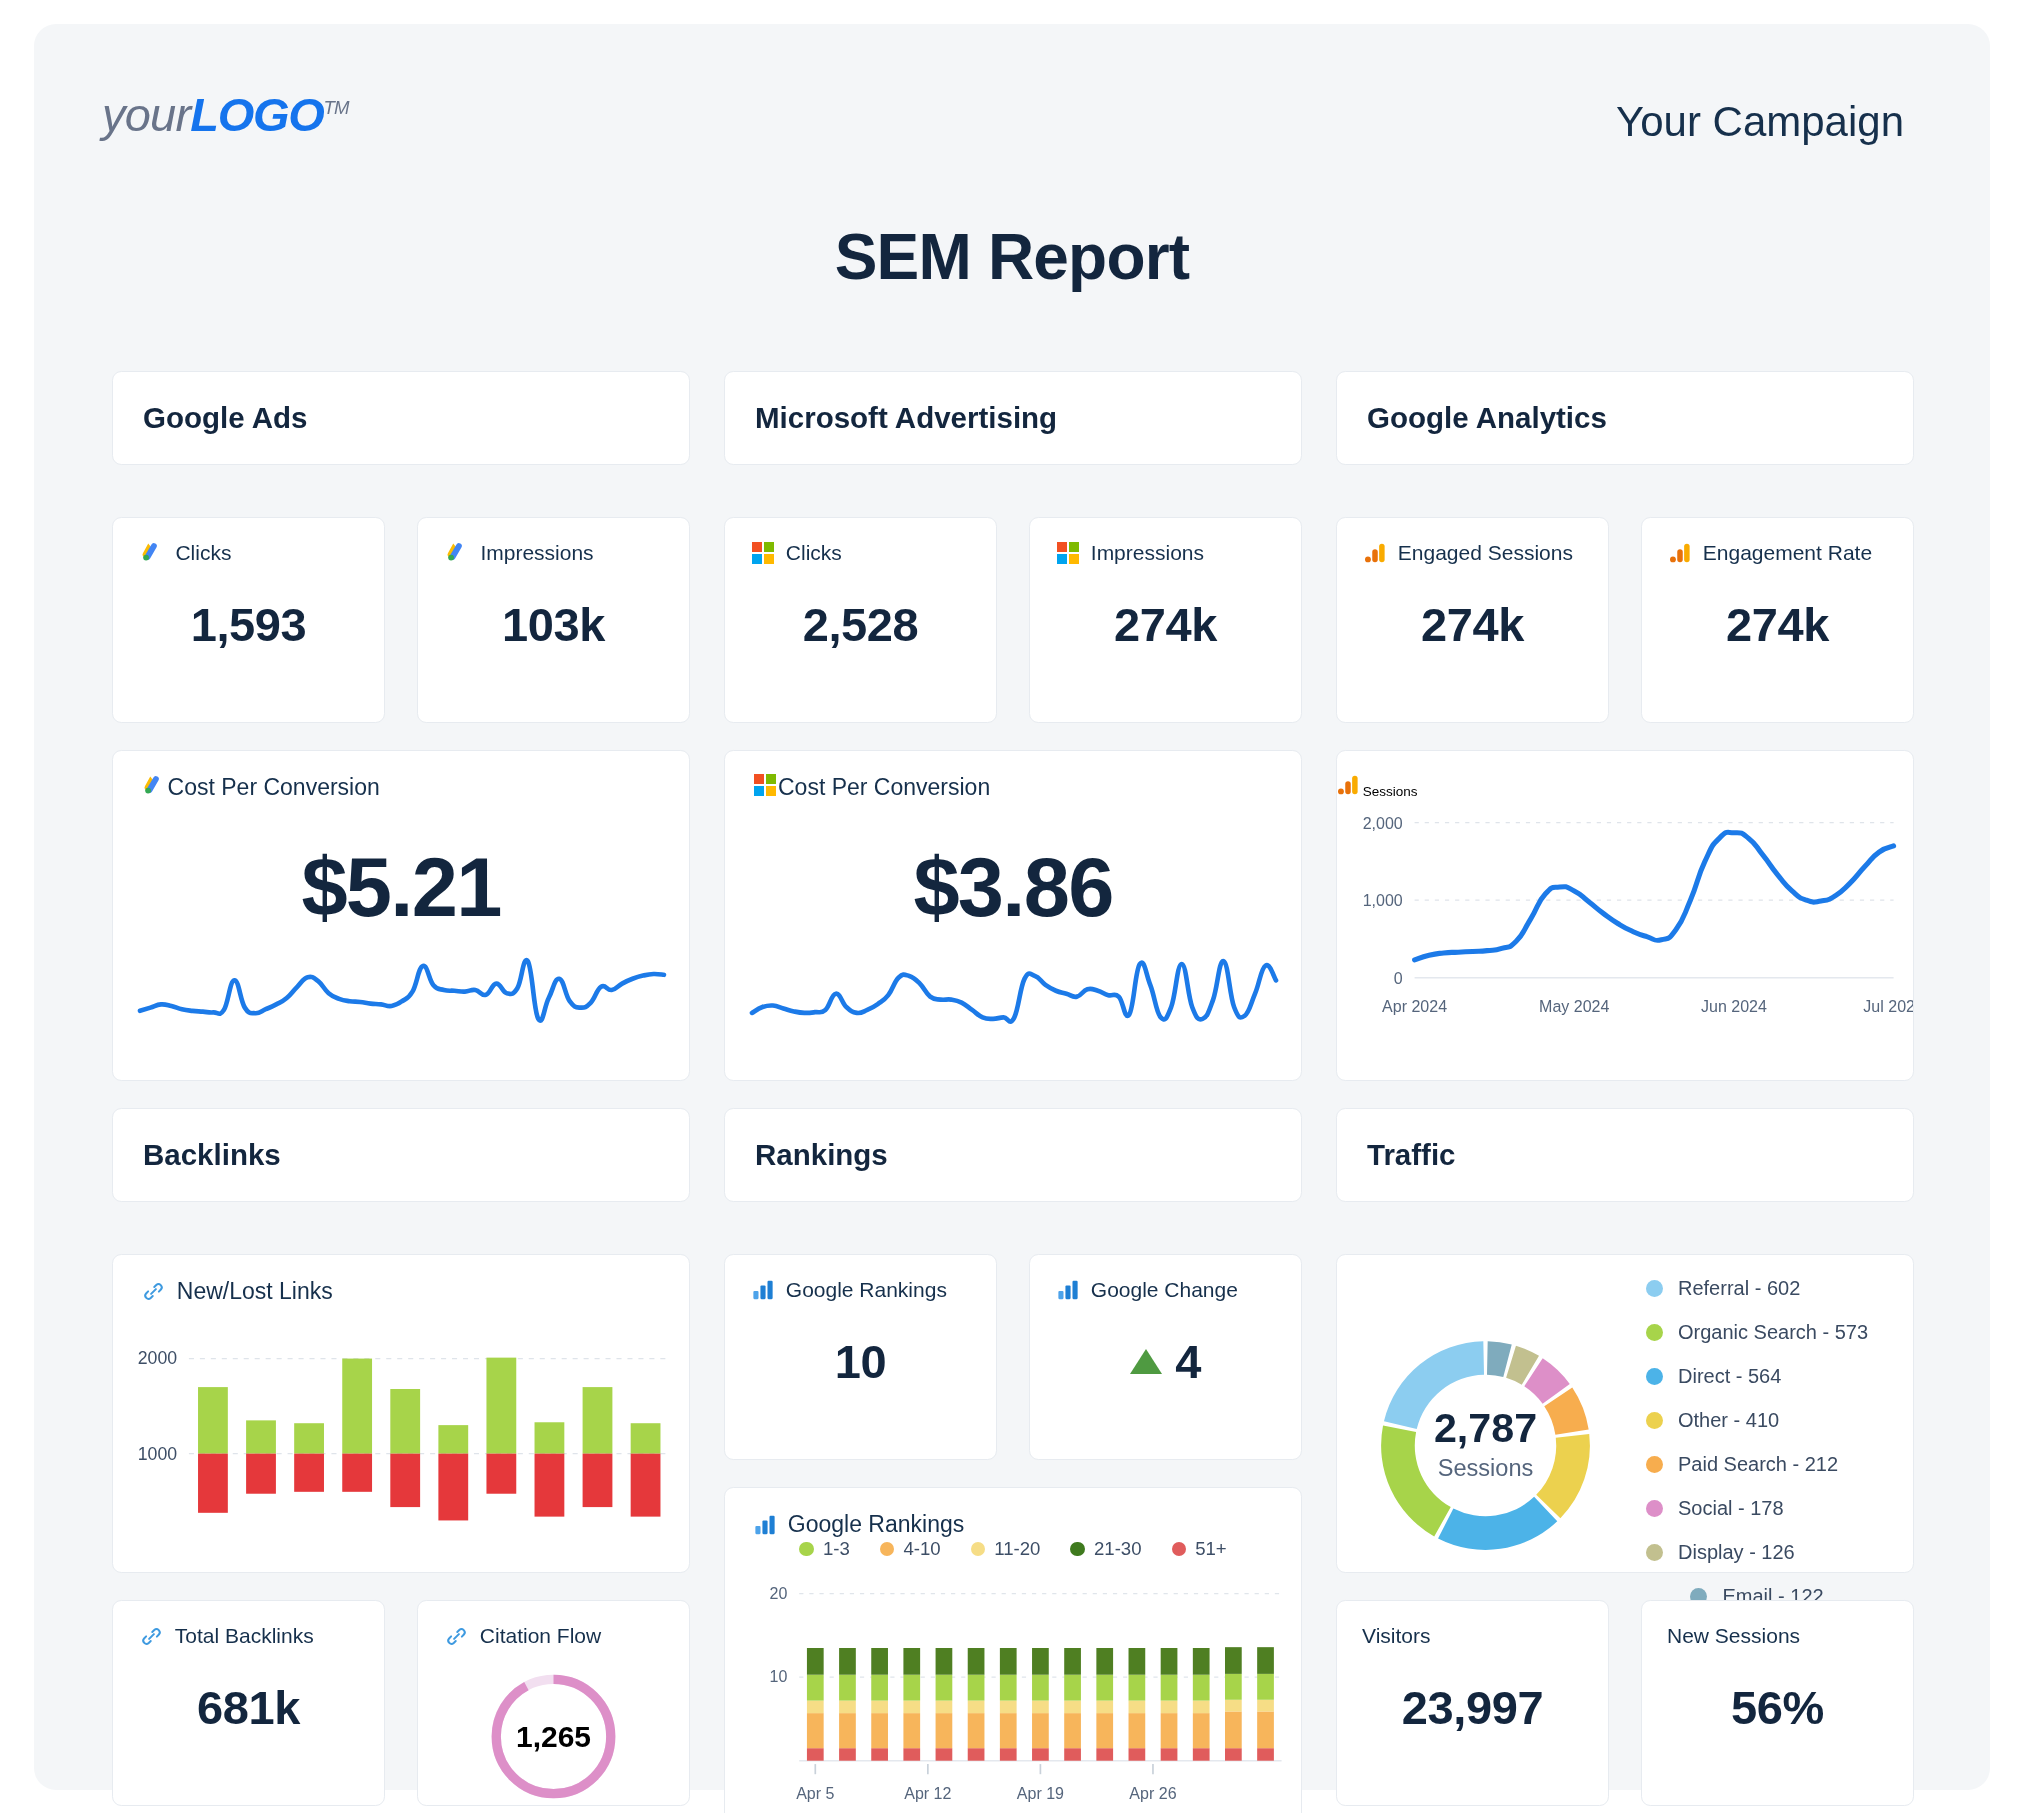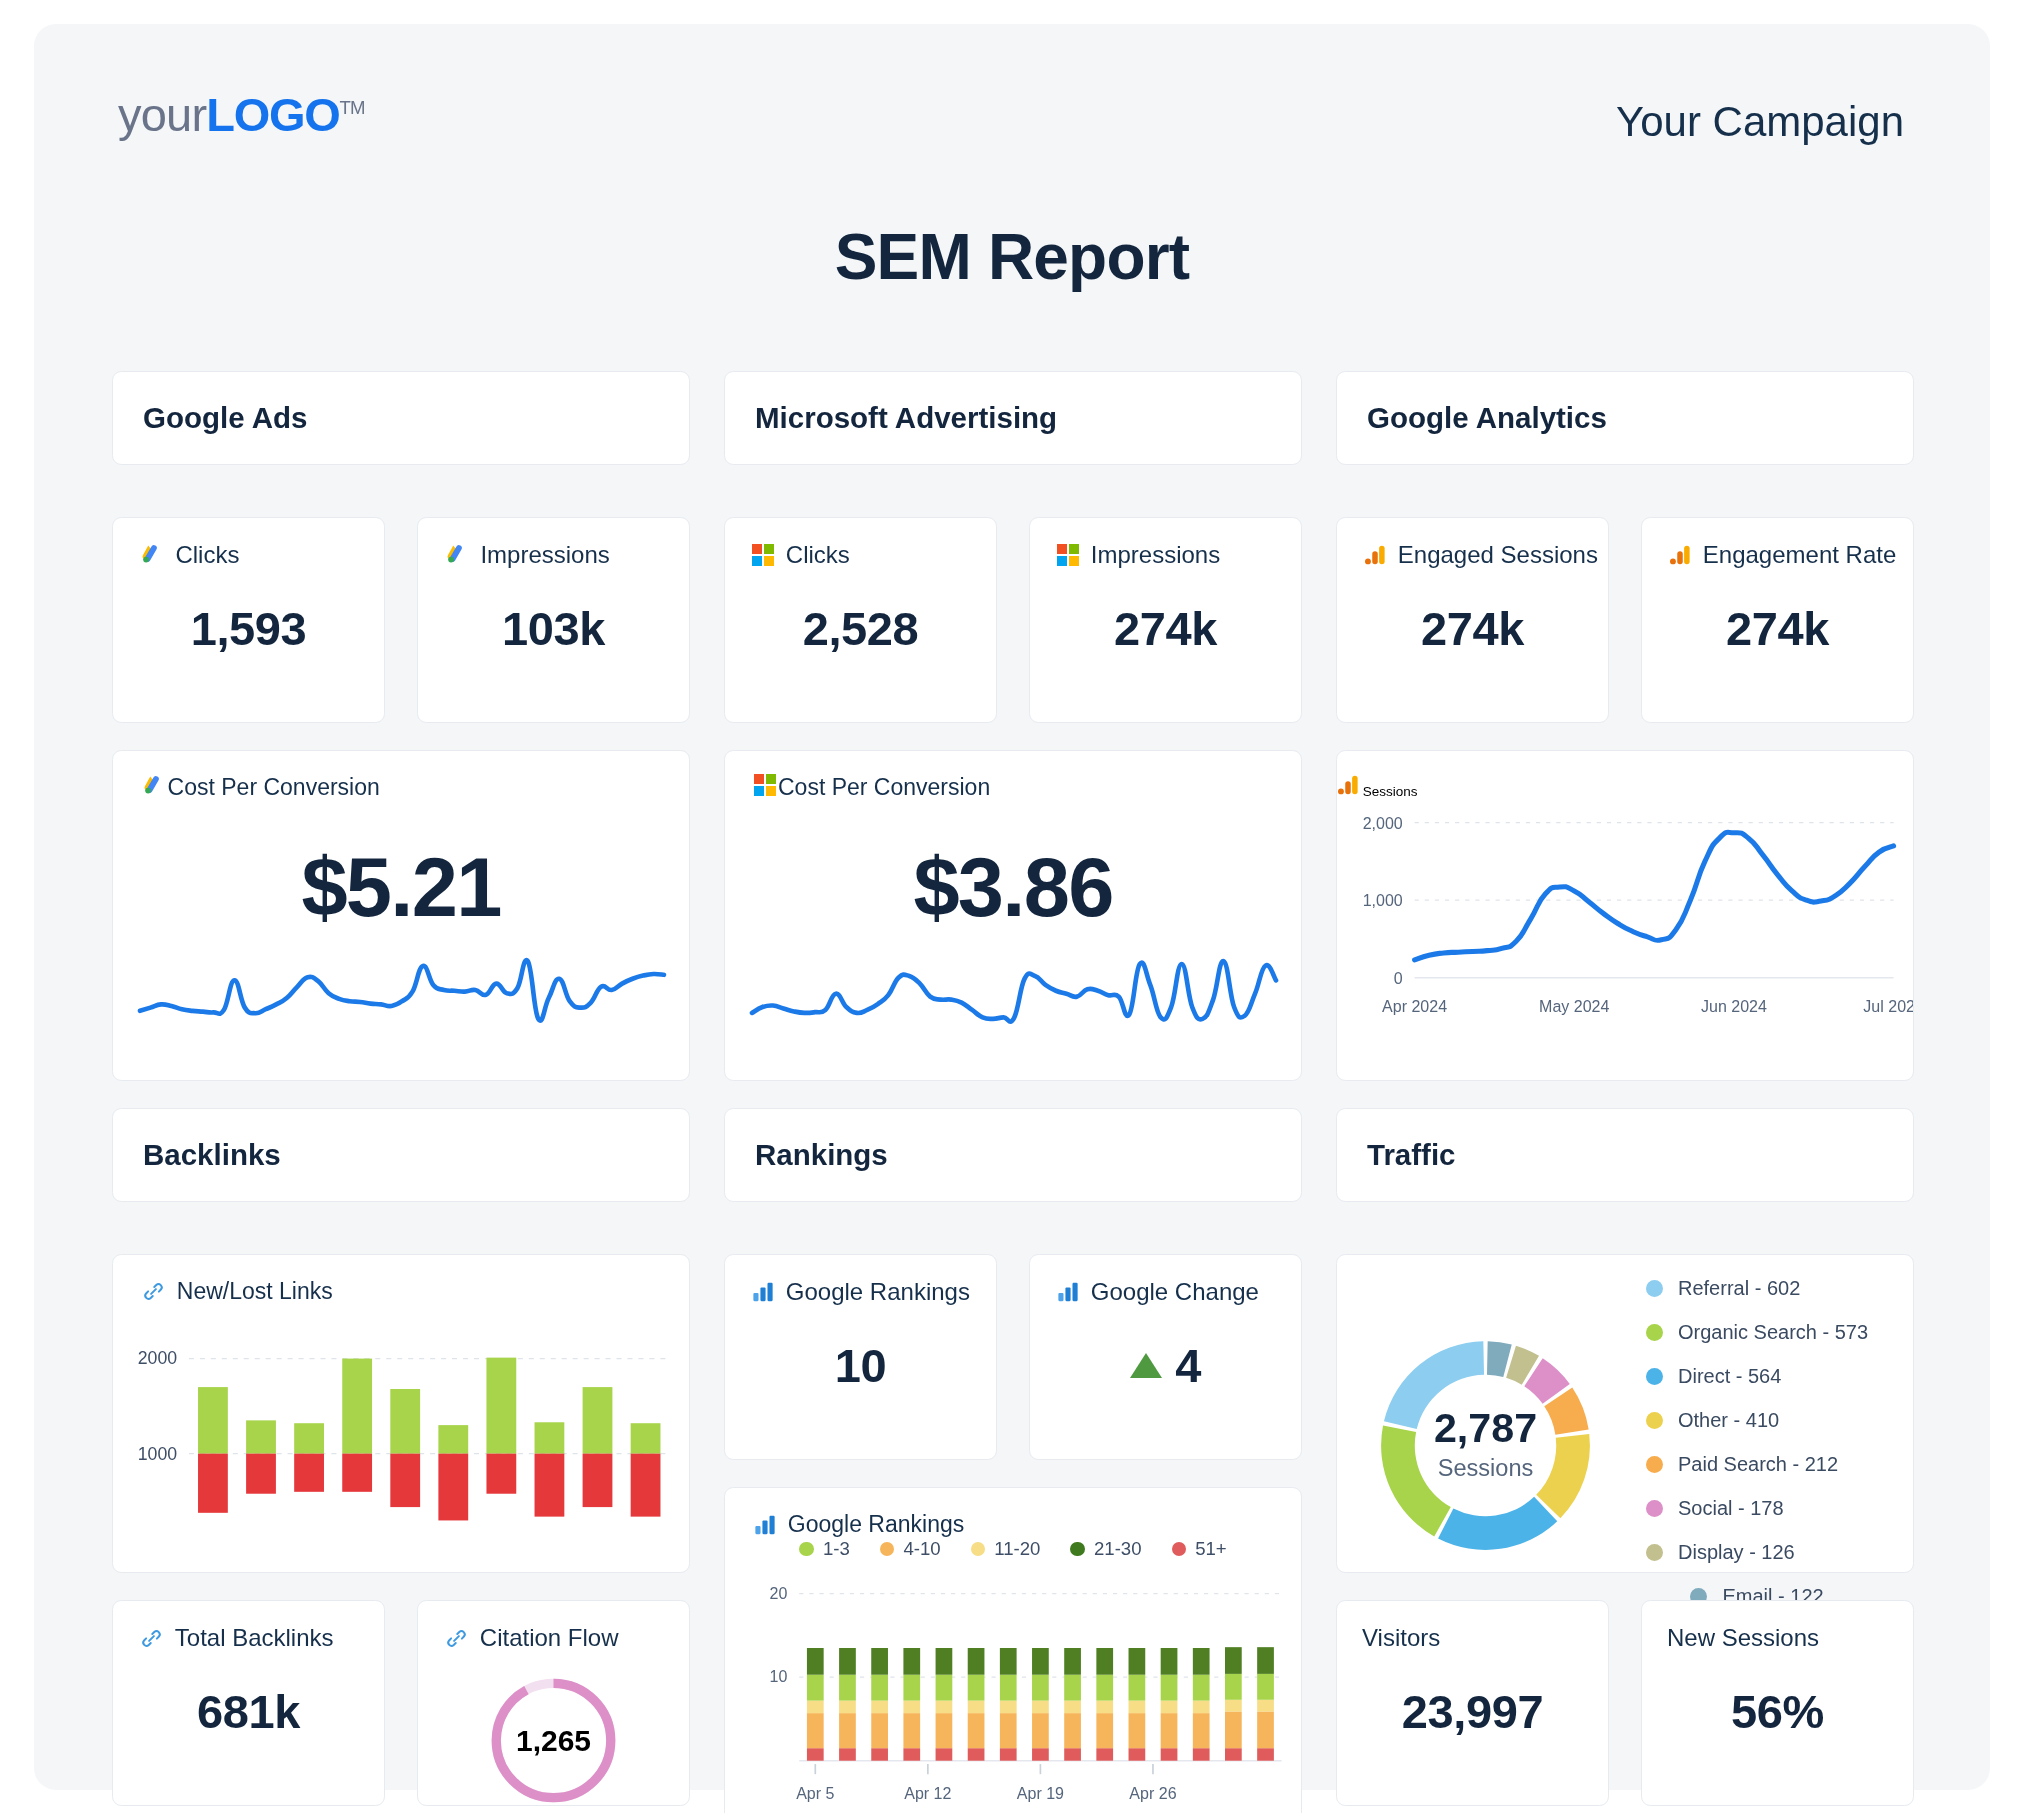--- a/index.html
+++ b/index.html
@@ -14,23 +14,24 @@
     left: 34px; top: 23.6px;
     width: 1956px; height: 1766px;
     background: #f4f6f8;
     border-radius: 22px;
   }
   .header {
     position: relative;
     height: 177px;
   }
   .logo {
-    position: absolute; left: 84px; top: 63px;
+    position: absolute; left: 68px; top: 63px;
     font-size: 47px; letter-spacing: -0.8px;
     white-space: nowrap;
+    font-style: italic;
   }
   .logo .your { color: #69748a; font-weight: 400; }
   .logo .brand { color: #1574ed; font-weight: 800; letter-spacing: -1.3px; }
   .logo .tm { color: #69748a; font-size: 18.6px; vertical-align: super; font-weight: 400; }
   .campaign {
     position: absolute; right: 86px; top: 74px;
     font-size: 42px; color: #16304c; font-weight: 400;
   }
   .report-title {
     position: absolute; top: 196px; left: 0; right: 0;
@@ -62,21 +63,21 @@
 
   .pair { display: flex; gap: 32px; }
   .metric {
     width: 273px; flex: 0 0 273px;
     height: 206px;
     padding: 23.6px 0 0 0;
   }
   .metric .lab {
     display: flex; align-items: center; gap: 11.8px;
     padding-left: 27px;
-    font-size: 24px; color: #16304c;
+    font-size: 21px; color: #16304c;
   }
   .metric .val {
     margin-top: 32px; text-align: center;
     font-size: 47px; font-weight: 700; color: #13263e;
     letter-spacing: -0.4px;
   }
   .metric.noicon .lab { padding-left: 25px; }
 
   .wide {
     height: 331px; padding: 23.6px 0 0 0;

